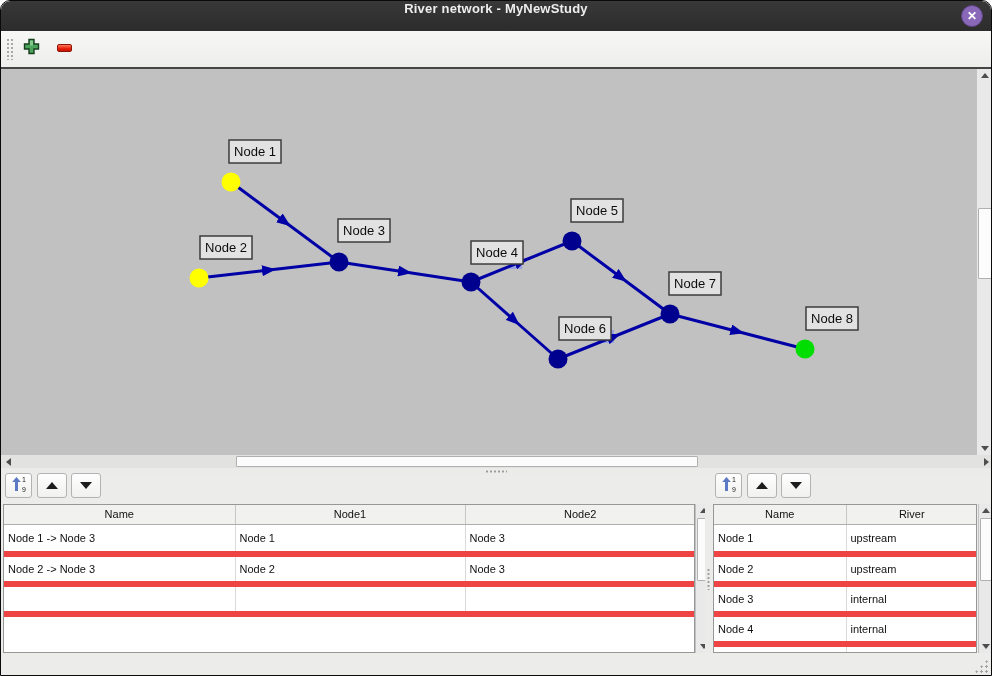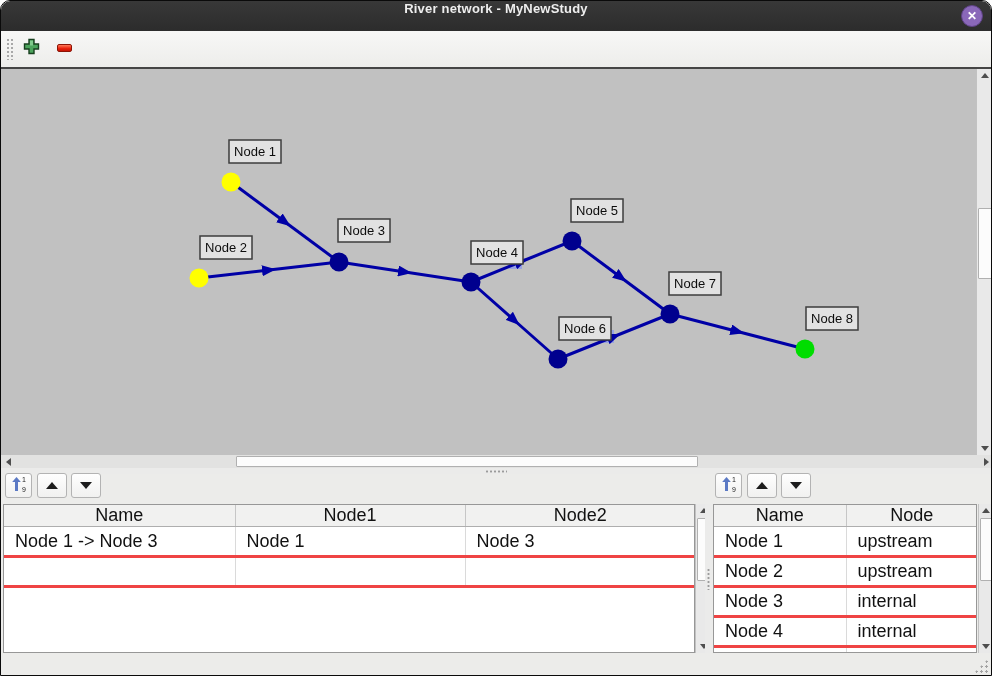--- a/index.html
+++ b/index.html
@@ -54,26 +54,26 @@
              background-image:radial-gradient(circle,#9b9b9b 1px,transparent 1.2px); background-size:3px 4px; }
 
   
   .tt-btn { position:absolute; top:472px; height:25px; background:linear-gradient(#fefefe,#f1f1f0);
             border:1px solid #b3b3b3; border-radius:3px; display:flex; align-items:center; justify-content:center; }
   .arrow-up-glyph   { width:0; height:0; border-left:6px solid transparent; border-right:6px solid transparent; border-bottom:7px solid #1c1c1c; }
   .arrow-down-glyph { width:0; height:0; border-left:6px solid transparent; border-right:6px solid transparent; border-top:7px solid #1c1c1c; }
 
   
   .tablebox { position:absolute; top:503px; height:149px; background:#fff; border:1px solid #979797; overflow:hidden; }
-  table { border-collapse:collapse; table-layout:fixed; width:100%; font-size:18px; color:#111; }
+  table { border-collapse:collapse; table-layout:fixed; width:100%; font-size:11px; color:#111; }
   thead th { background:#f1f1f0; font-weight:normal; height:19px; border-right:1px solid #c6c6c6;
              border-bottom:1px solid #aeaeae; text-align:center; overflow:hidden; }
   thead th:last-child { border-right:none; }
-  tbody td { background:#fff; height:30px; padding-left:11px; border-right:1px solid #dadada;
-             border-bottom:3px solid #ef4444; overflow:hidden; white-space:nowrap; }
+  tbody td { background:#fff; height:30px; padding-left:4px; border-right:1px solid #dadada;
+             border-bottom:6px solid #ef4444; overflow:hidden; white-space:nowrap; }
   tbody td:last-child { border-right:none; }
 
   
   .statusbar { position:absolute; left:0; top:652px; width:100%; height:23px; background:#ececea; }
   .grip { position:absolute; right:3px; bottom:3px; width:14px; height:14px;
           background-image:radial-gradient(circle,#a2a2a2 1px,transparent 1.2px); background-size:5px 5px;
           clip-path:polygon(100% 0, 100% 100%, 0 100%); }
 </style>
 </head>
 <body>
@@ -237,20 +237,25 @@
             <th>Node2</th>
           </tr>
         </thead>
       <tbody id="edges-body">
           <tr>
             <td>Node 1 -&gt; Node 3</td>
             <td>Node 1</td>
             <td>Node 3</td>
           </tr>
           <tr>
+            <td>Node 2 -&gt; Node 3</td>
+            <td>Node 2</td>
+            <td>Node 3</td>
+          </tr>
+          <tr>
             <td></td>
             <td></td>
             <td></td>
           </tr>
         </tbody>
     </table>
   </div>
   <div class="vscroll" style="left:694px; top:503px; width:16px; height:149px;">
     <div class="scroll-arrow" style="left:0; top:0; width:15px; height:13px;">
         <span class="tri up"></span>
@@ -267,21 +272,21 @@
 
   <div class="tablebox" style="left:712px; width:264px;">
     <table>
       <colgroup>
           <col style="width:132px">
           <col style="width:131px">
         </colgroup>
       <thead>
           <tr id="nodes-head">
             <th>Name</th>
-            <th>Node</th>
+            <th>River</th>
           </tr>
         </thead>
       <tbody id="nodes-body">
           <tr>
             <td>Node 1</td>
             <td>upstream</td>
           </tr>
           <tr>
             <td>Node 2</td>
             <td>upstream</td>

